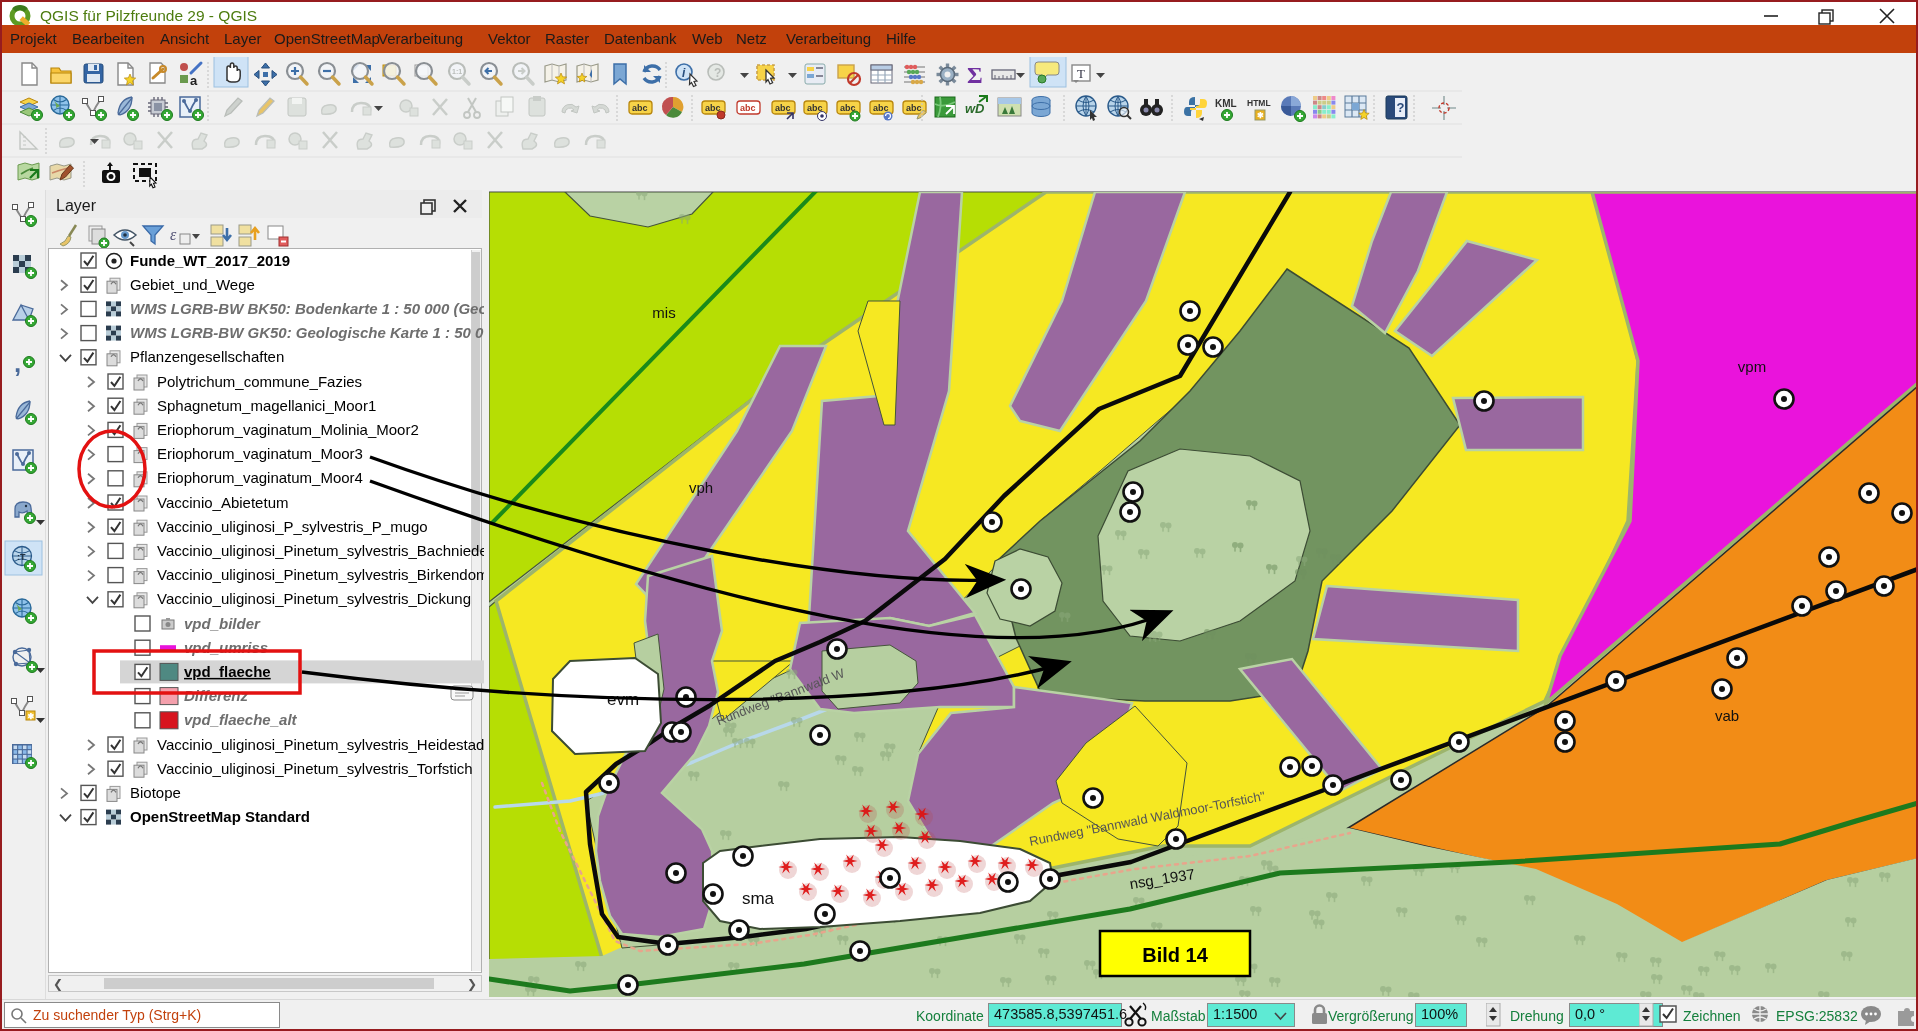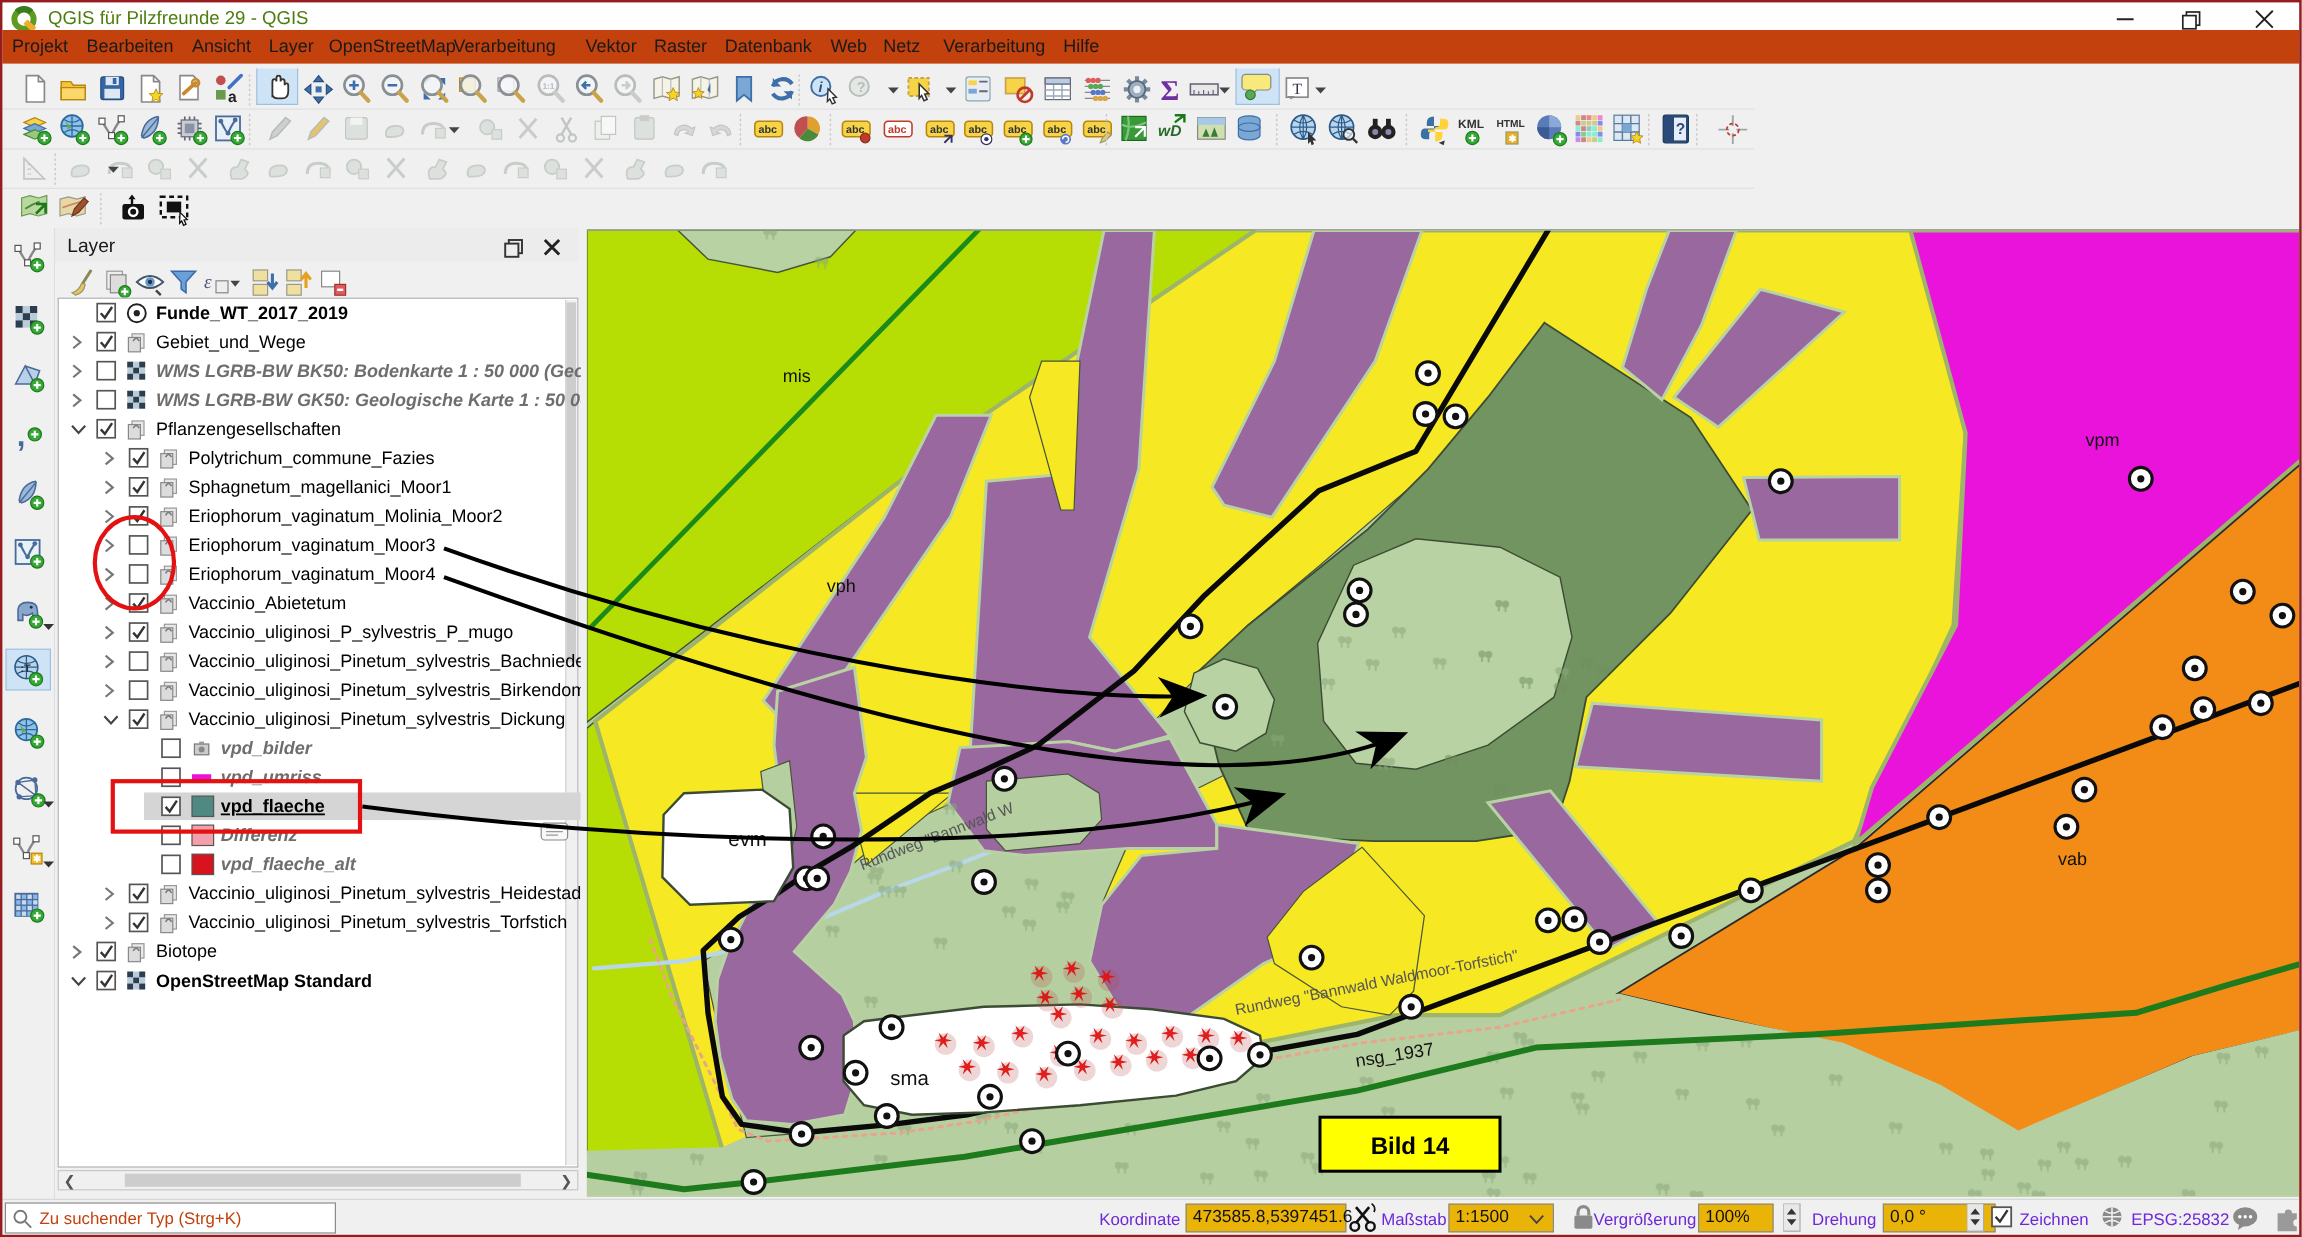--- a/index.html
+++ b/index.html
@@ -8,22 +8,22 @@
 .menubar span{position:absolute;top:5px;font-size:15px;color:#1a1a1a}
 .toolbars{position:absolute;left:2px;top:57px;right:2px;height:133px;background:#f0f0f0}
 .lefttb{position:absolute;left:2px;top:190px;width:44px;bottom:32px;background:#f0f0f0;border-right:1px solid #ddd}
 .panel{position:absolute;left:46px;top:190px;width:438px;height:810px;background:#f0f0f0}
 .panel .title{position:absolute;left:10px;top:7px;font-size:16px;color:#1a1a1a}
 .tree{position:absolute;left:2px;top:58px;right:2px;height:725px;background:#fff;border:1px solid #b0b0b0}
 .searchbox{position:absolute;left:4px;top:1002px;width:276px;height:26px;background:#fff;border:1px solid #8a8a8a;z-index:40}
 .searchbox span{position:absolute;left:28px;top:4px;font-size:14px;color:#c2410c}
 .map{position:absolute;left:489px;top:191px;width:1427px;height:806px;background:#b6cfa0;overflow:hidden;border-top:1px solid #999}
 .statusbar{position:absolute;left:2px;right:2px;bottom:2px;height:30px;background:#f0f0f0;border-top:1px solid #d8d8d8;z-index:30}
-.statusbar .lbl{position:absolute;top:8px;font-size:14px;color:#6d28d9}
-.field{position:absolute;top:3px;height:24px;background:#eab308;border:1px solid #8a8a8a;font-size:14.5px;color:#111;padding:2px 5px}
+.statusbar .lbl{position:absolute;top:8px;font-size:14px;color:#15803d}
+.field{position:absolute;top:3px;height:24px;background:#5eead4;border:1px solid #8a8a8a;font-size:14.5px;color:#111;padding:2px 5px}
 .annot{position:absolute;left:0;top:0;width:1918px;height:1031px;z-index:45;pointer-events:none}
 </style></head>
 <body>
 <div class="titlebar">
   <svg width="26" height="24" style="position:absolute;left:6px;top:2px" viewBox="0 0 24 24">
       <circle cx="11" cy="12" r="8" fill="none" stroke="#5d9b22" stroke-width="5"></circle>
       <path d="M11,12 m6,-6 a8.5,8.5 0 0 0 -12,0" fill="none" stroke="#3b7a1e" stroke-width="5"></path>
       <rect x="12" y="13" width="10" height="5" fill="#eead2b" transform="rotate(42 14 15)"></rect>
     </svg>
   <span style="position:absolute;left:38px;top:5px;font-size:15.5px;color:#4d7c0f">QGIS für Pilzfreunde 29 - QGIS</span>
@@ -1329,21 +1329,21 @@
   <span class="lbl" style="left:1149px">Maßstab</span>
   <div class="field" style="left:1205px;width:88px">1:1500</div>
   <svg width="14" height="10" style="position:absolute;left:1272px;top:11px">
       <path d="M1,2 l5.5,6 5.5,-6" fill="none" stroke="#444" stroke-width="1.6"></path>
     </svg>
   <svg width="20" height="24" style="position:absolute;left:1308px;top:3px">
       <rect x="2" y="10" width="15" height="11" rx="1.5" fill="#8a8a8a"></rect>
       <path d="M5,10 v-3 a4.5,4.5 0 0 1 9,0 v3" fill="none" stroke="#8a8a8a" stroke-width="2.6"></path>
     </svg>
   <span class="lbl" style="left:1326px">Vergrößerung</span>
-  <div class="field" style="left:1413px;width:63px">100%</div>
+  <div class="field" style="left:1413px;width:52px">100%</div>
   <svg width="15" height="26" style="position:absolute;left:1484px;top:3px">
       <rect x="0" y="0" width="14" height="23" fill="#e8e8e8" stroke="#aaa"></rect>
       <path d="M3,9 l4,-5 4,5z" fill="#333"></path>
       <path d="M3,13 l4,5 4,-5z" fill="#333"></path>
     </svg>
   <span class="lbl" style="left:1508px">Drehung</span>
   <div class="field" style="left:1567px;width:94px">0,0 °</div>
   <svg width="15" height="26" style="position:absolute;left:1637px;top:3px">
       <rect x="0" y="0" width="14" height="23" fill="#e8e8e8" stroke="#aaa"></rect>
       <path d="M3,9 l4,-5 4,5z" fill="#333"></path>

